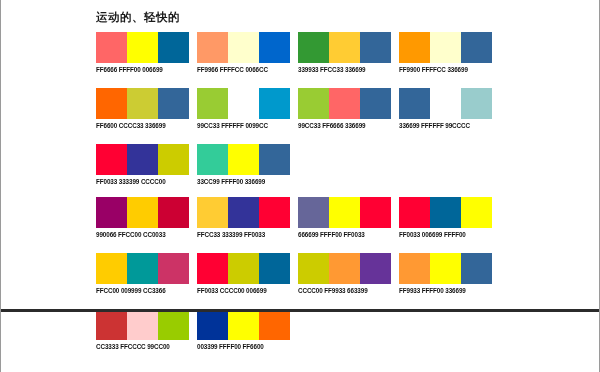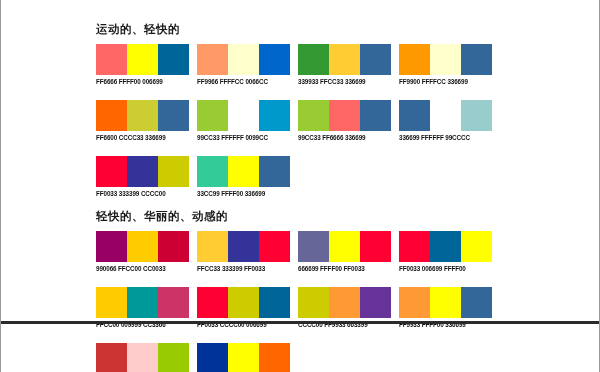--- a/index.html
+++ b/index.html
@@ -15,21 +15,21 @@
     width: 600px;
     height: 372px;
     background: #ffffff;
     overflow: hidden;
     box-sizing: border-box;
     border-left: 1px solid #9a9a9a;
     border-right: 1px solid #9a9a9a;
   }
   .page-inner {
     position: absolute;
-    left: 0; top: 16px;
+    left: 0; top: 4px;
     width: 598px;
     height: 308px;
   }
   .bottom-rule {
     position: absolute;
     left: 0;
     bottom: 0;
     width: 598px;
     height: 3px;
     background: #2b2b2b;
@@ -179,21 +179,20 @@
                 <div class="swatch" title="#FFFF00" style="background: rgb(255, 255, 0);"></div>
                 <div class="swatch" title="#336699" style="background: rgb(51, 102, 153);"></div>
               </div>
               <div class="codes">33CC99 FFFF00 336699</div>
             </div>
           </div>
         </div>
     </div>
 
     <div class="section" id="section-gorgeous">
-      <div class="section-heading">轻快的、华丽的、动感的</div>
       <div class="rows">
           <div class="palette-row">
             <div class="palette-group">
               <div class="swatches">
                 <div class="swatch" title="#990066" style="background: rgb(153, 0, 102);"></div>
                 <div class="swatch" title="#FFCC00" style="background: rgb(255, 204, 0);"></div>
                 <div class="swatch" title="#CC0033" style="background: rgb(204, 0, 51);"></div>
               </div>
               <div class="codes">990066 FFCC00 CC0033</div>
             </div>

